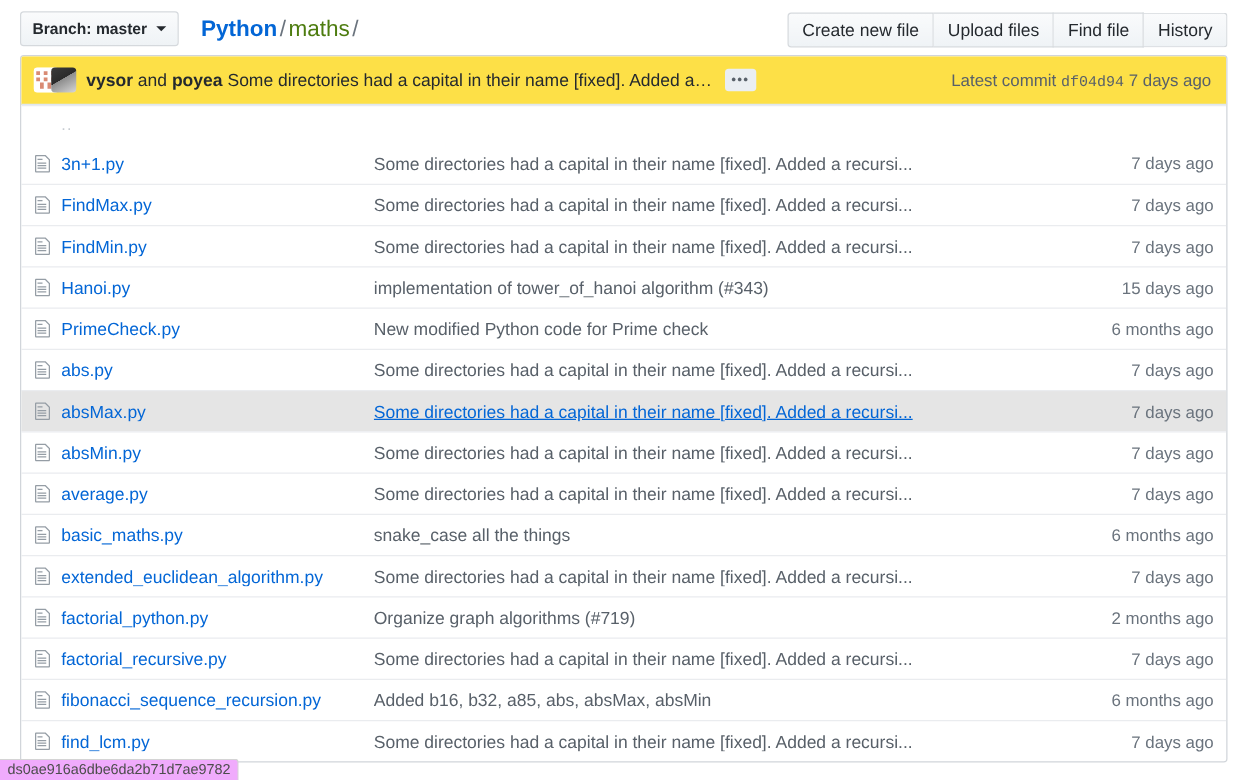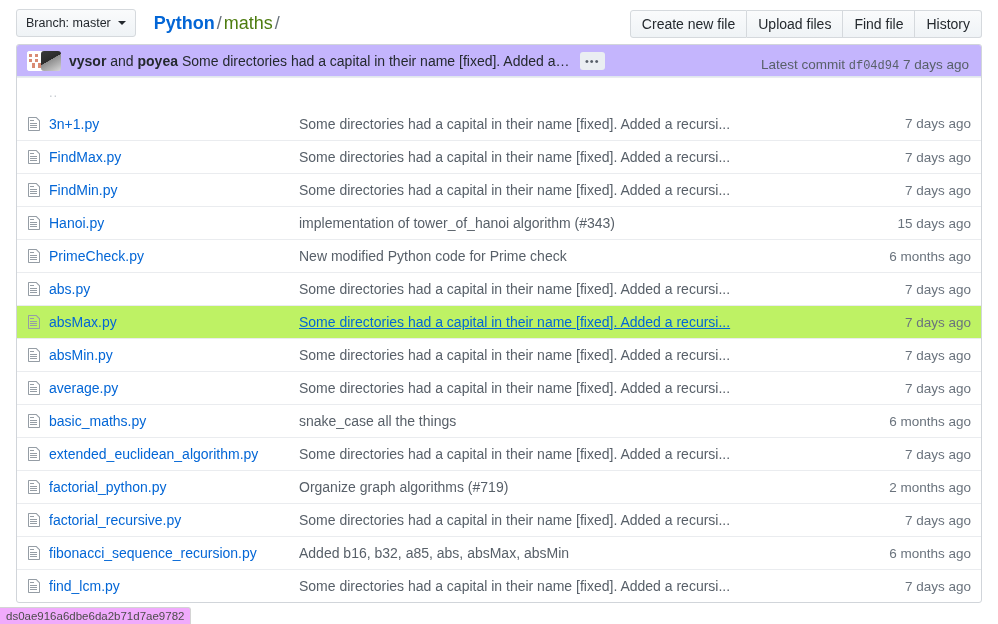--- a/index.html
+++ b/index.html
@@ -28,20 +28,21 @@
     height: 28px;
     padding: 12px 9px;
     border: 1px solid #d5d9dd;
     border-radius: 3px;
     background: linear-gradient(#fafbfc, #eff3f6);
     color: #24292e;
     font-size: 12.5px;
     line-height: 26px;
     white-space: nowrap;
     cursor: pointer;
+    font-weight: bold;
   }
   .branch-btn .caret {
     display: inline-block;
     width: 0; height: 0;
     border-left: 4px solid transparent;
     border-right: 4px solid transparent;
     border-top: 4px solid #24292e;
     margin-left: 1px;
   }
   .breadcrumb {
@@ -90,23 +91,23 @@
   }
 
   
   .filebox {
     margin: 0 16px;
     border: 1px solid #d1d5da;
     border-radius: 3px;
     overflow: hidden;
   }
   .commit-head {
-    background: #c4b5fd;
+    background: #fde047;
     border-bottom: 1px solid #dfe7ef;
-    height: 32px;
+    height: 39px;
     display: flex;
     align-items: center;
     padding: 0 10px;
     position: relative;
     font-size: 14px;
   }
   .avatars {
     position: relative;
     width: 36px; height: 20px;
     flex: none;
@@ -171,21 +172,21 @@
   .row {
     display: flex;
     align-items: center;
     height: 33px;
     border-top: 1px solid #eaecef;
     padding: 0 10px;
     font-size: 14px;
   }
   .row:first-of-type { border-top: 0; }
   .row.updir { height: 30px; }
-  .row.hover { background: #bef264; }
+  .row.hover { background: #e5e5e5; }
 
   .c-icon {
     flex: none;
     width: 22px;
     display: flex;
     align-items: center;
     color: #959da5;
   }
   .c-name {
     flex: none;

